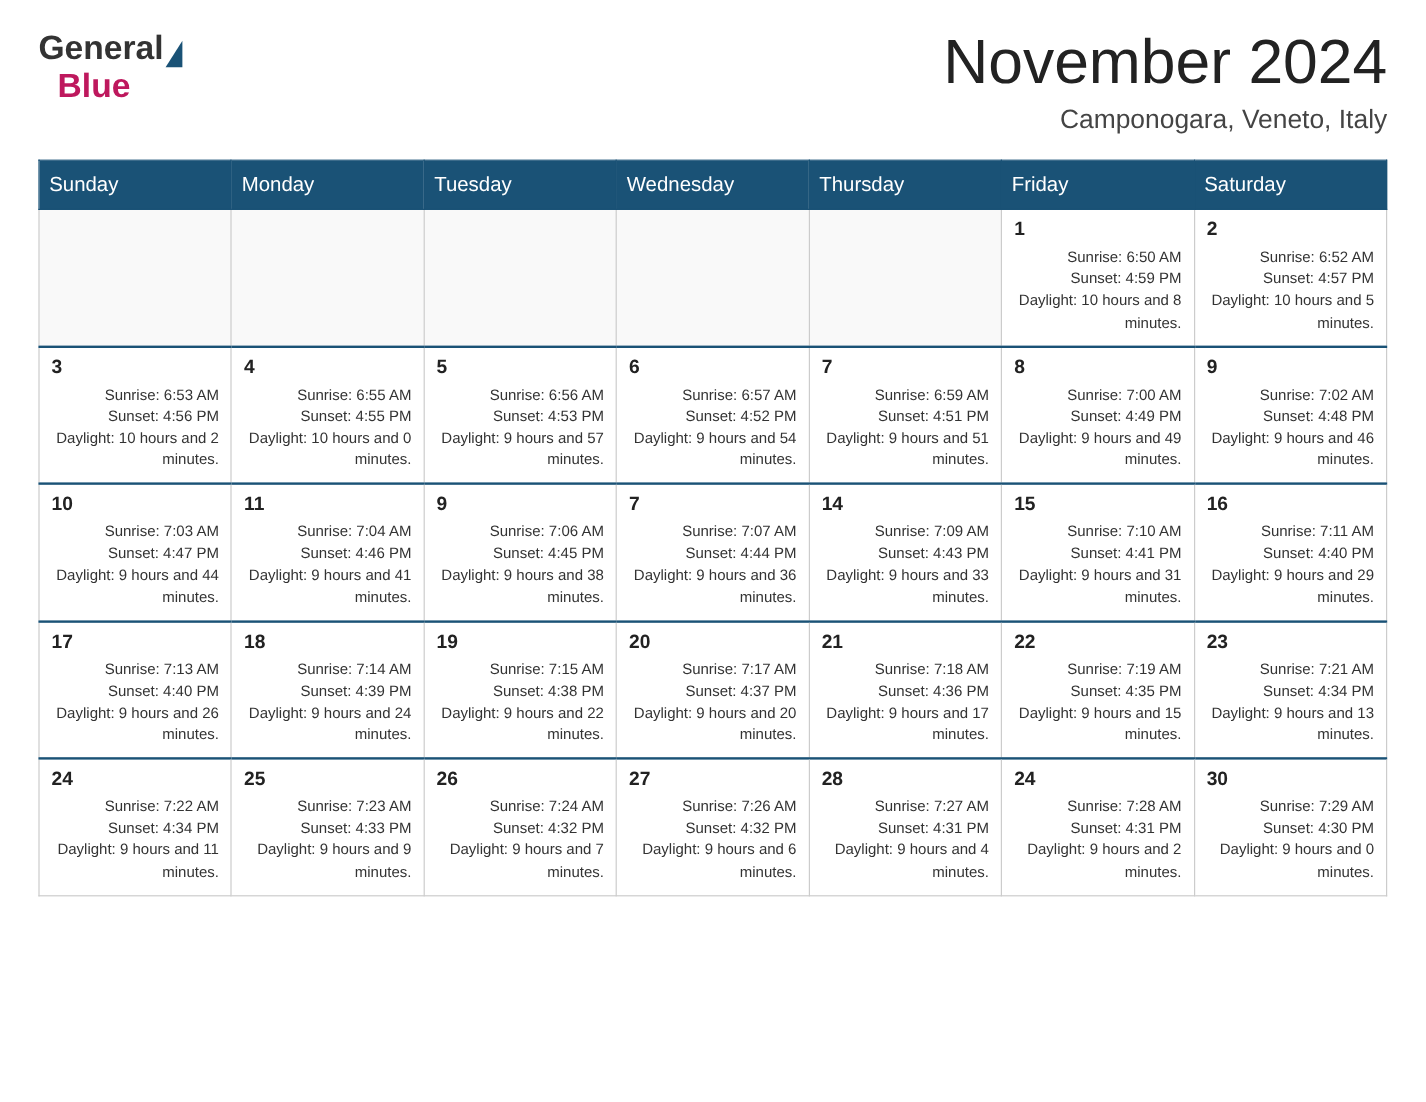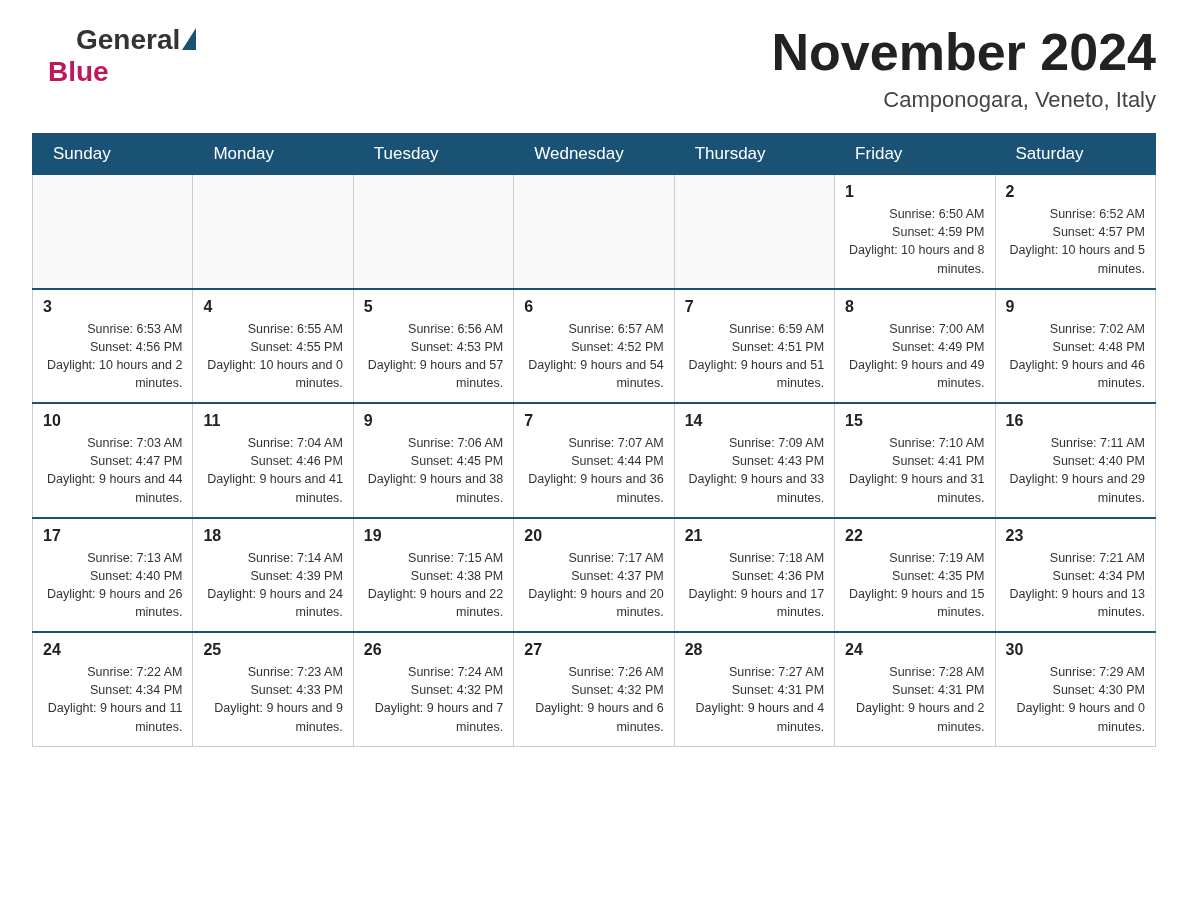--- a/index.html
+++ b/index.html
@@ -16,22 +16,21 @@
       align-items: flex-start;
       margin-bottom: 20px;
     }
     .logo {
       display: flex;
       flex-direction: column;
       align-items: flex-start;
     }
     .logo-top {
       display: flex;
-      align-items: flex-start;
-      margin-left: 44px;
+      align-items: flex-end;
     }
     .logo-general {
       font-size: 28px;
       font-weight: bold;
       color: #333;
     }
     .logo-triangle {
       width: 0;
       height: 0;
       border-left: 14px solid transparent;
@@ -43,39 +42,39 @@
       font-size: 28px;
       font-weight: bold;
       color: #be185d;
       margin-left: 16px;
     }
     .title-block {
       text-align: right;
     }
     .month-title {
       font-size: 52px;
-      font-weight: bold;
+      font-weight: normal;
       color: #222;
       line-height: 1.1;
     }
     .location {
       font-size: 22px;
       color: #444;
       margin-top: 6px;
       text-align: right;
     }
     .calendar {
       width: 100%;
       border-collapse: collapse;
       border: 1px solid #aaa;
     }
     .calendar thead tr th {
       background: #1a5276;
       color: #fff;
-      padding: 10px 20px;
+      padding: 10px 8px;
       font-size: 17px;
       font-weight: normal;
       text-align: left;
       border: 1px solid #1a5276;
     }
     .calendar tbody tr td {
       vertical-align: top;
       padding: 8px 10px 10px 10px;
       border: 1px solid #ccc;
       width: 14.28%;

